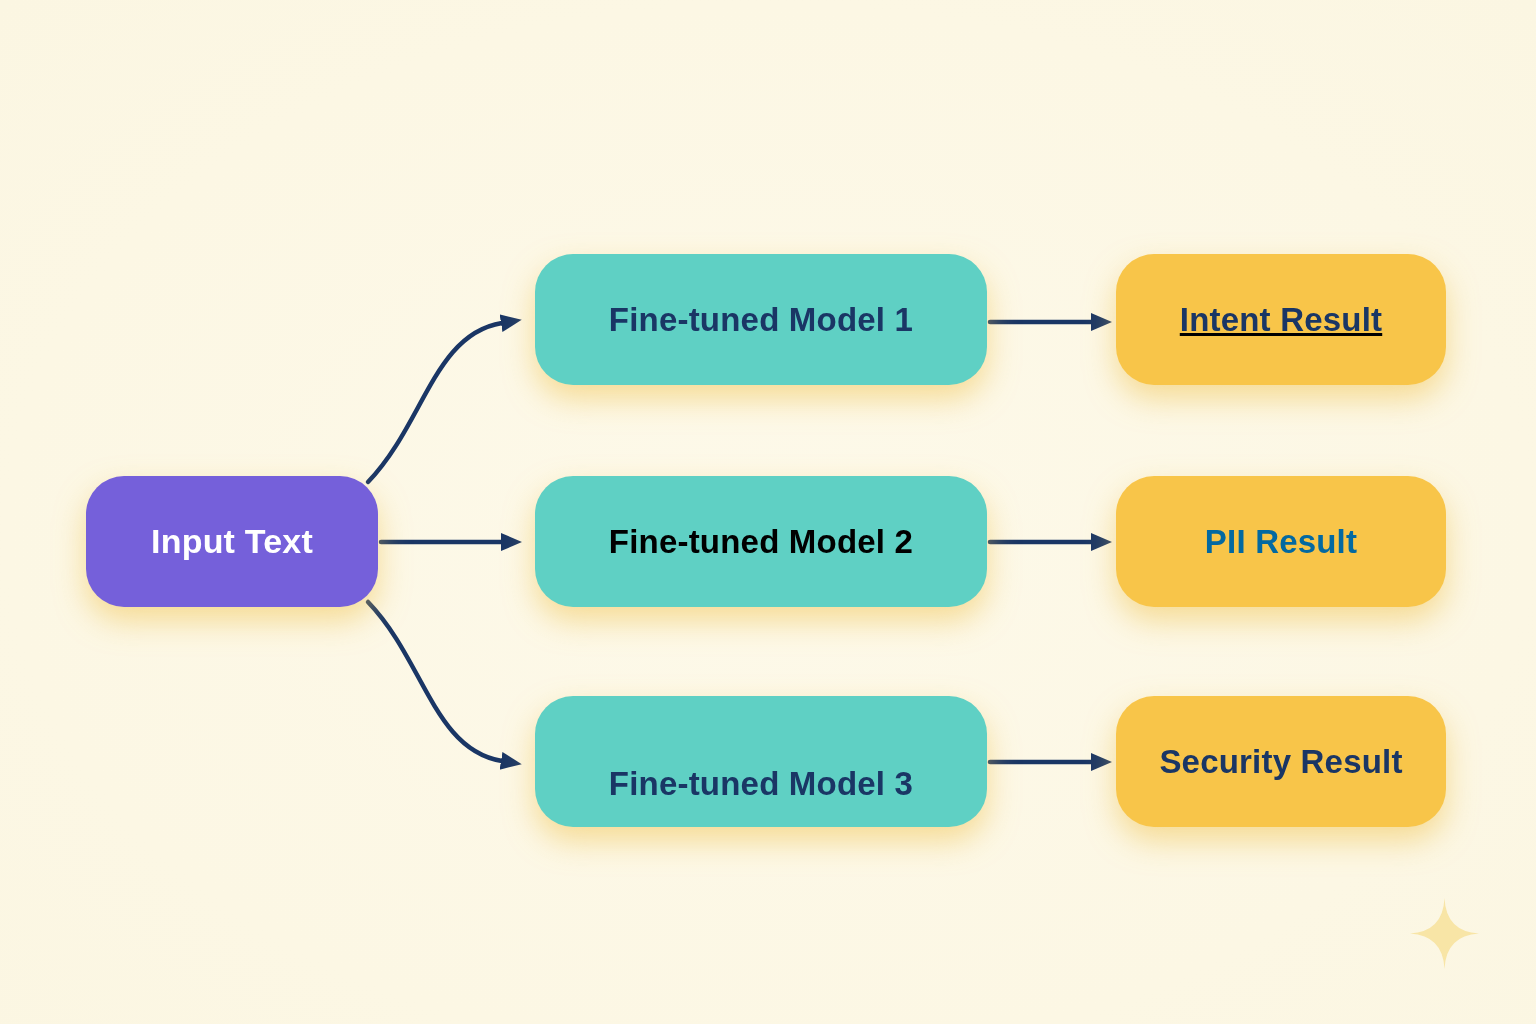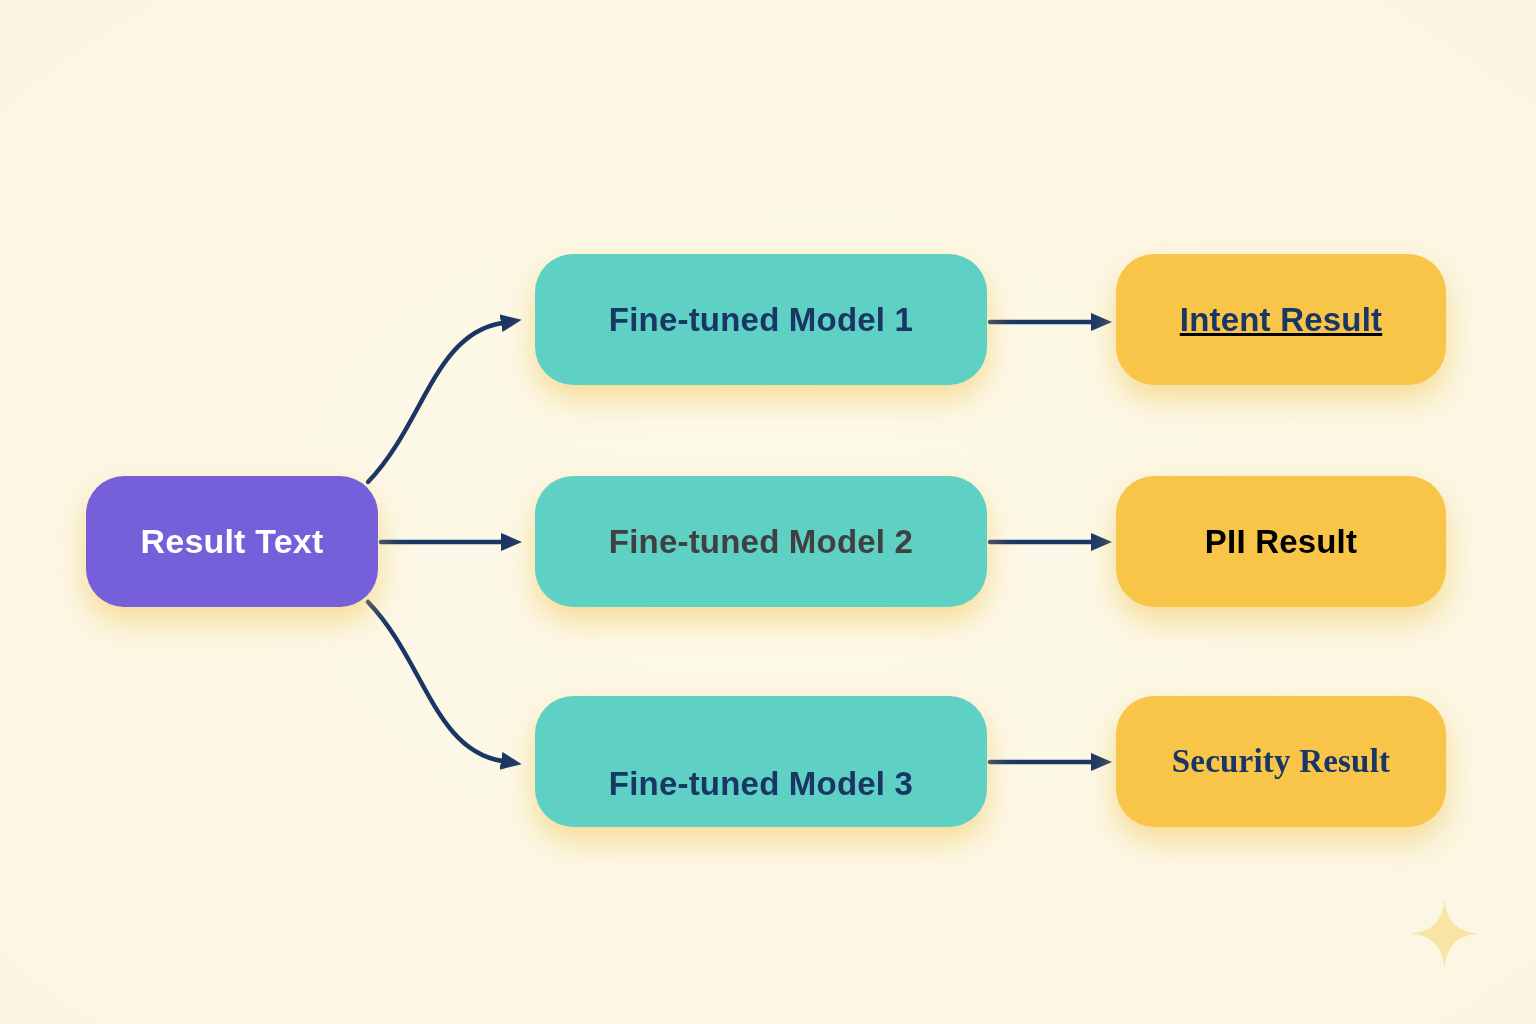--- a/index.html
+++ b/index.html
@@ -50,21 +50,21 @@
     width: 292px; height: 131px;
   }
   .node-input .node-label { color: #FFFFFF; font-size: 34px; }
   .node-model { left: 535px; width: 452px; height: 131px; }
   .node-model-1 { top: 254px; }
   .node-model-2 { top: 476px; }
   .node-model-3 { top: 696px; }
   .node-result { left: 1116px; width: 330px; height: 131px; }
   .node-result-1 { top: 254px; }
   .node-result-2 { top: 476px; }
-  .node-result-3 { top: 696px; font-family: Liberation Serif, serif; }
+  .node-result-3 { top: 696px; }
   .sparkle {
     position: absolute;
     left: 1405px; top: 894px;
     width: 80px; height: 80px;
     pointer-events: none;
   }
   .sparkle path { fill: var(--sparkle-color); }
 </style>
 </head>
 <body>
@@ -79,41 +79,41 @@
     </defs>
     <path class="edge" d="M 368 482 C 424 424, 434 334, 502 323" marker-end="url(#arrowhead)"></path>
     <path class="edge" d="M 381 542 L 502 542" marker-end="url(#arrowhead)"></path>
     <path class="edge" d="M 368 602 C 424 660, 434 750, 502 761" marker-end="url(#arrowhead)"></path>
     <path class="edge" d="M 990 322 L 1092 322" marker-end="url(#arrowhead)"></path>
     <path class="edge" d="M 990 542 L 1092 542" marker-end="url(#arrowhead)"></path>
     <path class="edge" d="M 990 762 L 1092 762" marker-end="url(#arrowhead)"></path>
   </svg>
 
   <div class="node node-input" style="background: rgb(117, 96, 218);">
-    <span class="node-label" style="color: rgb(255, 255, 255);">Result Text</span>
+    <span class="node-label" style="color: rgb(255, 255, 255);">Input Text</span>
   </div>
 
   <div class="node node-model node-model-1" style="background: rgb(95, 208, 196);">
     <span class="node-label" style="color: rgb(26, 54, 101);">Fine-tuned Model 1</span>
   </div>
 
   <div class="node node-model node-model-2" style="background: rgb(95, 208, 196);">
-    <span class="node-label" style="color: #404040;">Fine-tuned Model 2</span>
+    <span class="node-label" style="color: #000000;">Fine-tuned Model 2</span>
   </div>
 
   <div class="node node-model node-model-3" style="background: rgb(95, 208, 196);">
     <span class="node-label" style="color: rgb(26, 54, 101); margin-top: 44px;">Fine-tuned Model 3</span>
   </div>
 
   <div class="node node-result node-result-1" style="background: rgb(248, 197, 73); text-decoration: underline;">
     <span class="node-label" style="color: rgb(26, 54, 101);">Intent Result</span>
   </div>
 
   <div class="node node-result node-result-2" style="background: rgb(248, 197, 73);">
-    <span class="node-label" style="color: #000000;">PII Result</span>
+    <span class="node-label" style="color: #0369a1;">PII Result</span>
   </div>
 
   <div class="node node-result node-result-3" style="background: rgb(248, 197, 73);">
     <span class="node-label" style="color: rgb(26, 54, 101);">Security Result</span>
   </div>
 
   <svg class="sparkle" viewBox="0 0 80 80" xmlns="http://www.w3.org/2000/svg">
     <path d="M 39.5 4 Q 41 37.5 74 39.5 Q 41 41.5 39.5 75 Q 38 41.5 5 39.5 Q 38 37.5 39.5 4 Z"></path>
   </svg>
 

